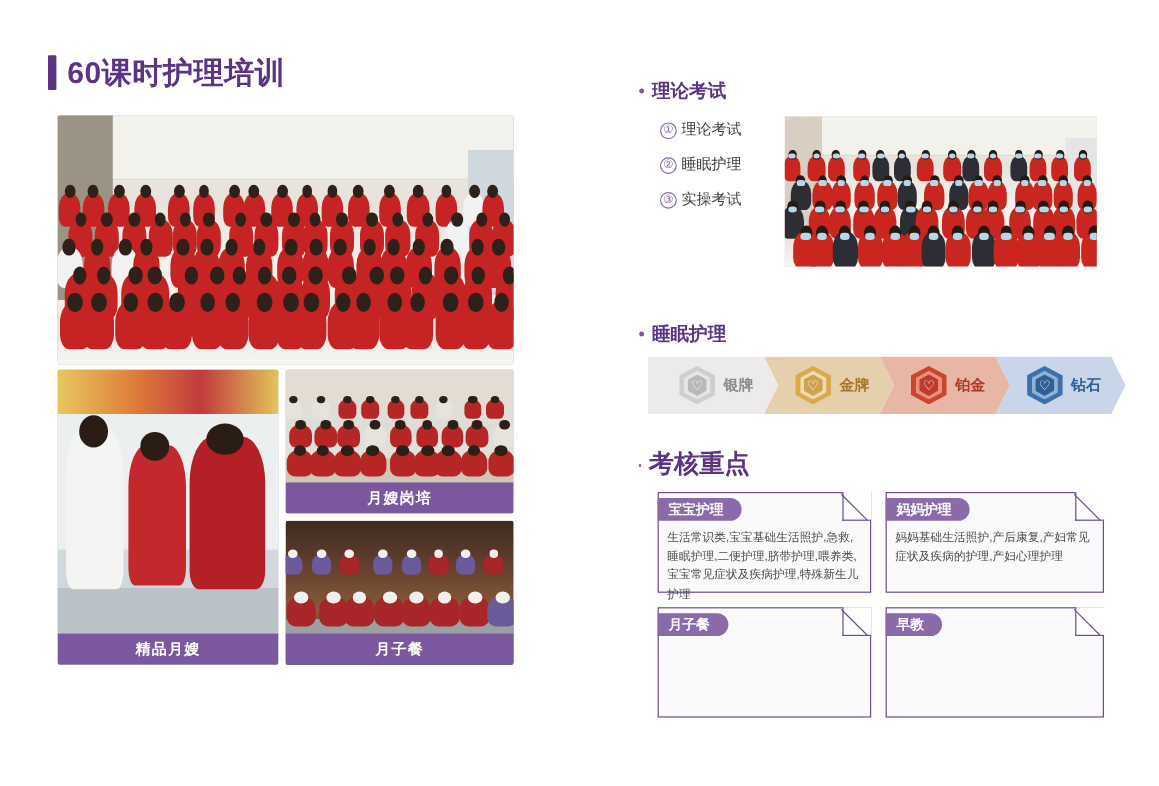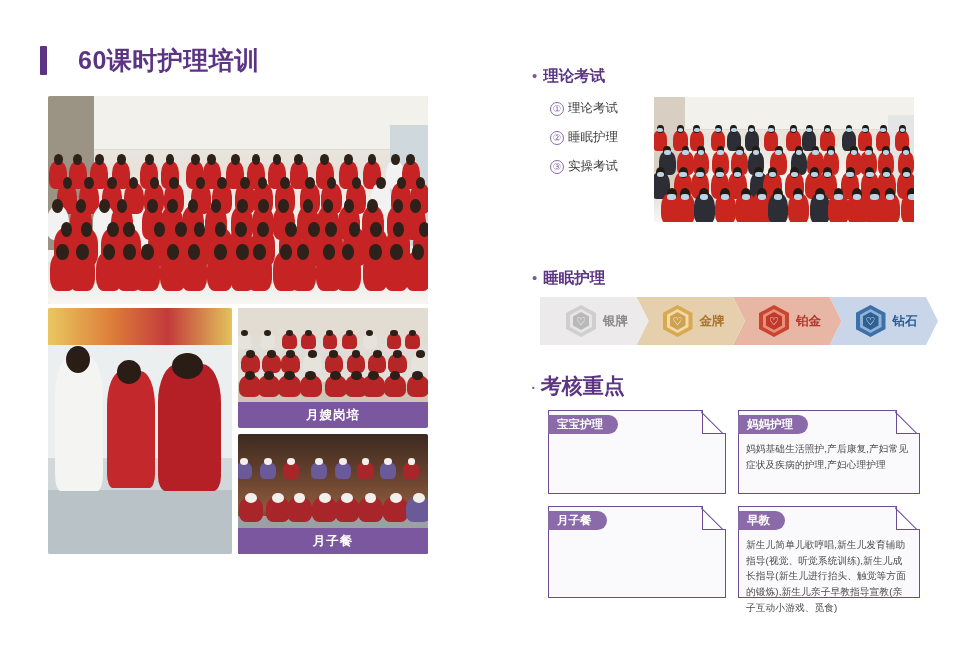--- a/index.html
+++ b/index.html
@@ -10,21 +10,21 @@
     overflow: hidden;
   }
   .page { position: relative; width: 966px; height: 655px; }
 
   
   .sec-head { display: flex; align-items: center; gap: 9px; }
   .sec-head .bar {
     width: 7px; height: 29px; background: #5b3483; border-radius: 1px;
   }
   .sec-head .txt {
-    font-size: 25px; font-weight: bold; color: #5b3483; letter-spacing: .5px; margin-left: 22px;
+    font-size: 25px; font-weight: bold; color: #5b3483; letter-spacing: .5px;
   }
 
   
   .left { position: absolute; left: 40px; top: 44px; width: 396px; }
   .hero {
     position: absolute; left: 48px; top: 96px; width: 380px; height: 208px;
     border-radius: 2px; overflow: hidden; background: #b9b0a4;
   }
   .tile {
     position: absolute; border-radius: 2px; overflow: hidden; background: #ccc;
@@ -333,20 +333,21 @@
         <div class="flr"></div>
       <div id="massFig" style="position: absolute; inset: 14% 0px;">
           <div class="pr" style="left: 4%; top: 8%; width: 26%; height: 76%; background: rgb(244, 244, 242); border-radius: 30% 30% 12% 12%;"></div>
           <div class="head2" style="left: 9.72%; top: 2%; width: 13%; height: 15.2%; background: rgb(42, 29, 21);"></div>
           <div class="pr" style="left: 32%; top: 16%; width: 26%; height: 66%; background: rgb(194, 40, 44); border-radius: 30% 30% 12% 12%;"></div>
           <div class="head2" style="left: 37.72%; top: 10%; width: 13%; height: 13.2%; background: rgb(42, 29, 21);"></div>
           <div class="pr" style="left: 60%; top: 12%; width: 34%; height: 72%; background: rgb(181, 32, 38); border-radius: 30% 30% 12% 12%;"></div>
           <div class="head2" style="left: 67.48%; top: 6%; width: 17%; height: 14.4%; background: rgb(42, 29, 21);"></div>
         </div>
     </div>
+    <div class="cap">精品月嫂</div>
   </div>
 
   <div class="tile tile-b">
     <div class="ph ph-class">
       <div class="band"></div>
         <div class="tableR"></div>
       <div class="crowd" id="classCrowd" style="top:18%;bottom:30%;">
           <div class="pr" style="left: -0.421296%; top: 6%; width: 7.73778%; height: 24.6%; background: rgb(230, 226, 220);"></div>
           <div class="head2" style="left: 1.59053%; top: 0%; width: 3.71413%; height: 9.84%; background: rgb(43, 31, 24);"></div>
           <div class="pr" style="left: 11.6147%; top: 6%; width: 7.73778%; height: 24.6%; background: rgb(230, 226, 220);"></div>
@@ -709,33 +710,33 @@
       <span class="dot" style="font-size:20px;">·</span>
       <span class="t" style="font-size:21px;">考核重点</span>
     </div>
   </div>
 
   <div class="cards">
     <div class="card c1">
       <div class="fold"></div>
       <div class="foldline"></div>
       <div class="pill">宝宝护理</div>
+      <div class="body">生活常识类,宝宝基础生活照护,急救,睡眠护理,二便护理,脐带护理,喂养类,宝宝常见症状及疾病护理,特殊新生儿护理</div>
     </div>
     <div class="card c2">
       <div class="fold"></div>
       <div class="foldline"></div>
       <div class="pill">妈妈护理</div>
       <div class="body">妈妈基础生活照护,产后康复,产妇常见症状及疾病的护理,产妇心理护理</div>
     </div>
     <div class="card c3">
       <div class="fold"></div>
       <div class="foldline"></div>
       <div class="pill">月子餐</div>
     </div>
     <div class="card c4">
       <div class="fold"></div>
       <div class="foldline"></div>
       <div class="pill">早教</div>
-      <div class="body">新生儿简单儿歌哼唱,新生儿发育辅助指导(视觉、听觉系统训练),新生儿成长指导(新生儿进行抬头、触觉等方面的锻炼),新生儿亲子早教指导宣教(亲子互动小游戏、觅食)</div>
     </div>
   </div>
 
 </div>
 
 </body></html>

